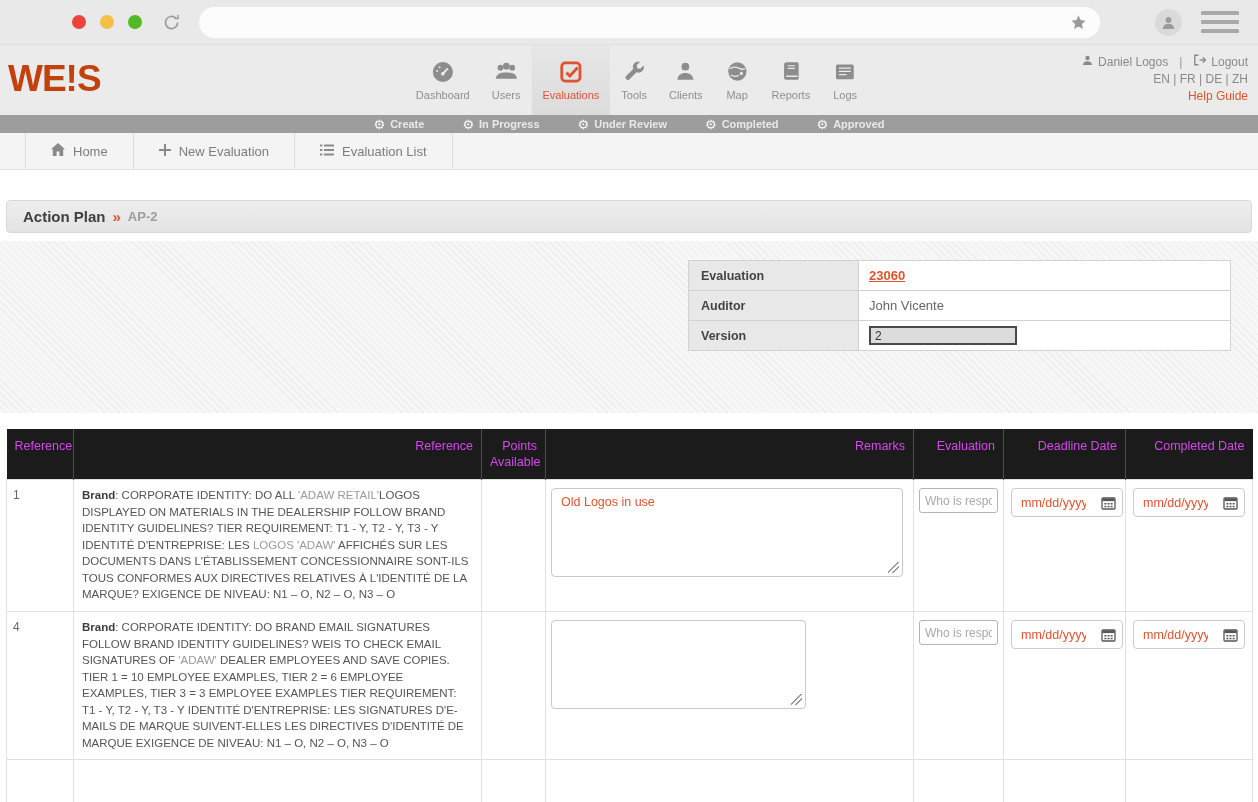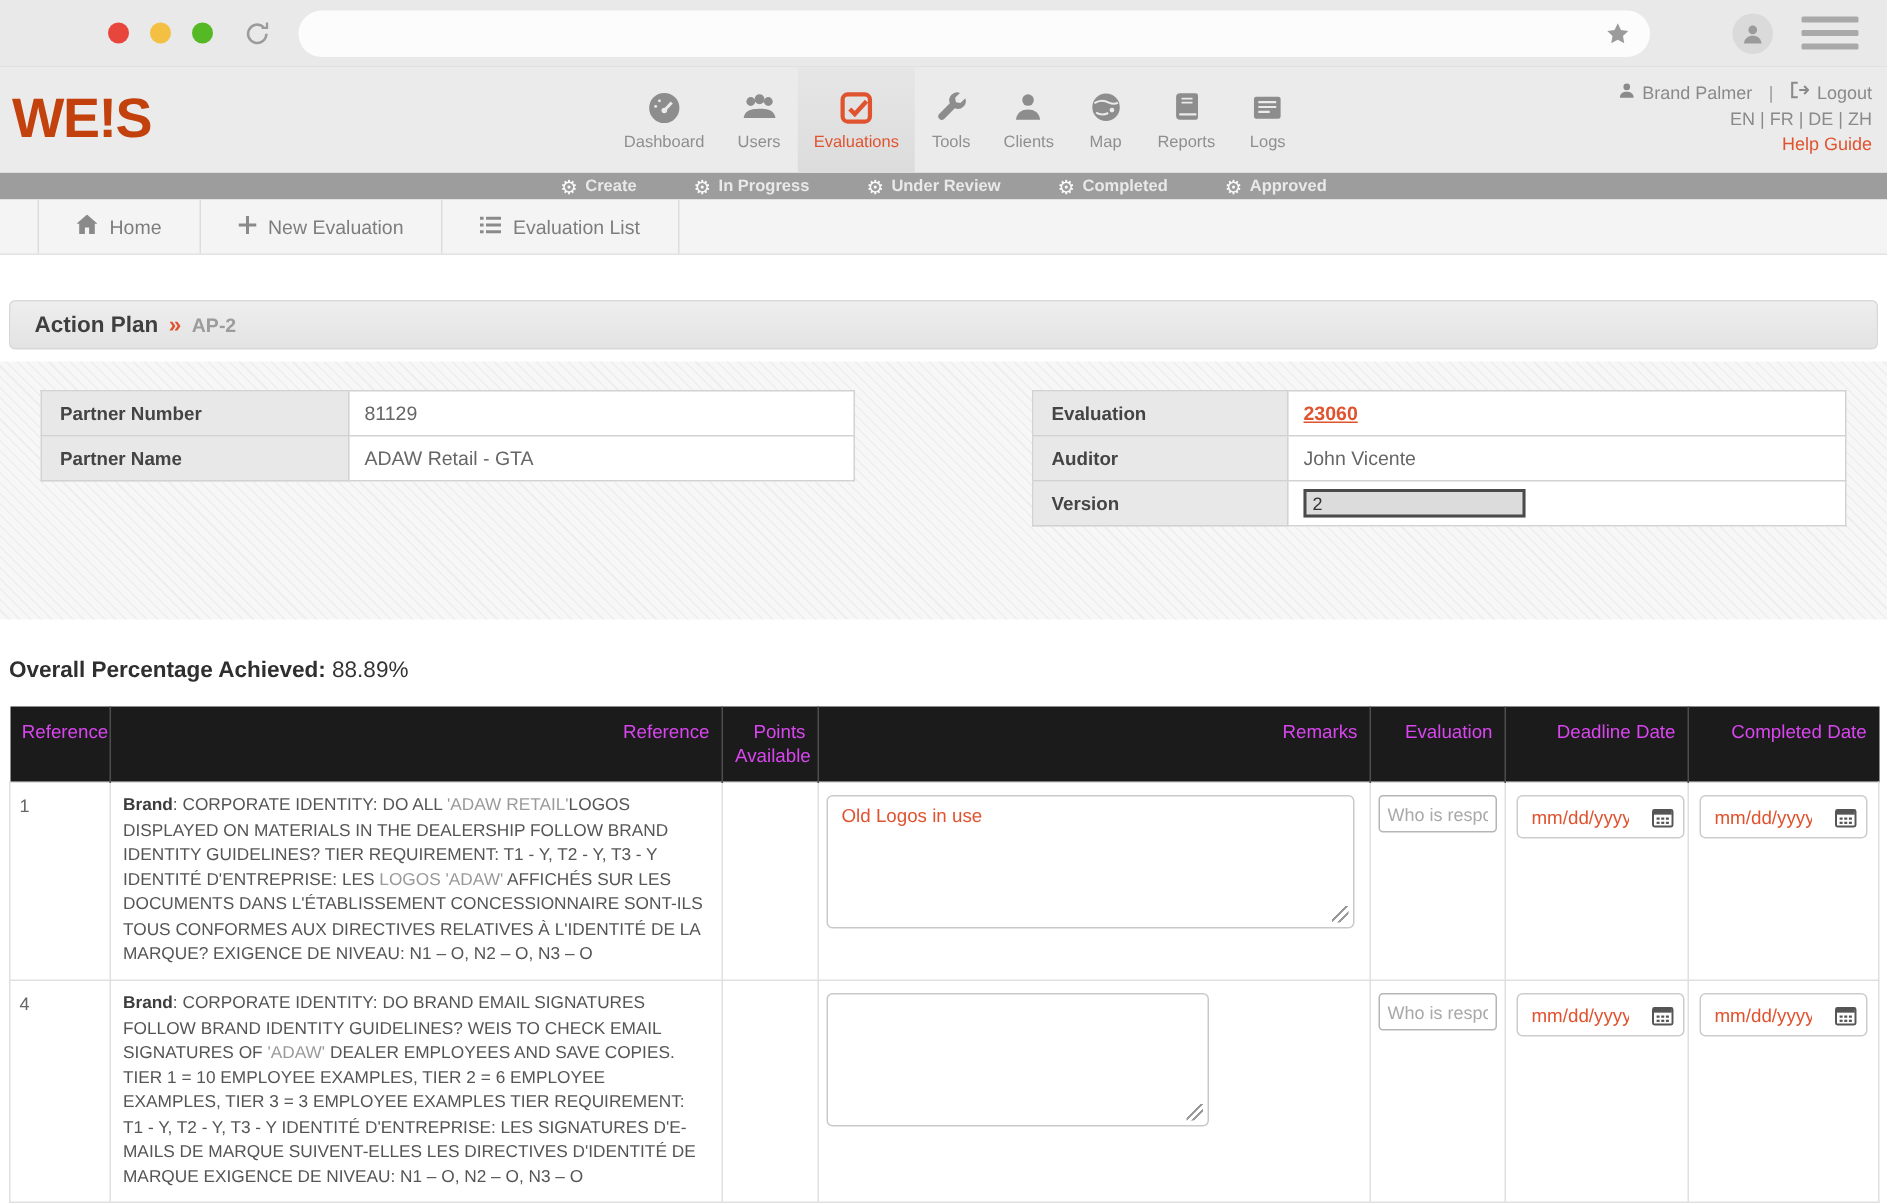--- a/index.html
+++ b/index.html
@@ -223,21 +223,21 @@
     </div>
 
     <div class="user-block">
       <div class="user-line1">
         <span>
           <svg width="11" height="11" viewBox="0 0 12 12" fill="#8a8a8a">
               <circle cx="6" cy="3.2" r="2.4"></circle>
               <path d="M1 11c0-2.8 2.2-4.2 5-4.2S11 8.2 11 11z"></path>
             </svg>
         </span>
-        <span>Brand Palmer</span>
+        <span>Daniel Logos</span>
         <span class="sep">|</span>
         <span>
           <svg width="13" height="12" viewBox="0 0 13 12" fill="none" stroke="#8a8a8a" stroke-width="1.4">
               <path d="M5.5 1.2H1.8v9.6h3.7"></path>
               <path d="M6.5 6h5.5"></path>
               <path d="M9.8 3.4L12.4 6 9.8 8.6"></path>
             </svg>
         </span>
         <span>Logout</span>
       </div>
@@ -295,55 +295,39 @@
     </div>
   </div>
 
   <div class="action-bar">
     <span class="ttl">Action Plan</span>
     <span class="chev">»</span>
     <span class="code">AP-2</span>
   </div>
 
   <div class="info-panel">
-    <table class="info-table left">
-      <tbody>
-        <tr>
-          <td class="lbl">Partner Number</td>
-          <td class="val">81129</td>
-        </tr>
-        <tr>
-          <td class="lbl">Partner Name</td>
-          <td class="val">ADAW Retail - GTA</td>
-        </tr>
-      </tbody>
-    </table>
 
     <table class="info-table right">
       <tbody>
         <tr>
           <td class="lbl">Evaluation</td>
           <td class="val"><a href="#" class="eval-link">23060</a></td>
         </tr>
         <tr>
           <td class="lbl">Auditor</td>
           <td class="val">John Vicente</td>
         </tr>
         <tr>
           <td class="lbl">Version</td>
           <td class="val"><input class="version-input" value="2" style=""></td>
         </tr>
       </tbody>
     </table>
   </div>
 
-  <div class="overall">
-    <b>Overall Percentage Achieved:</b>
-    <span>88.89%</span>
-  </div>
 
   <table class="main-table">
     <colgroup>
       <col style="width:67px">
         <col style="width:408px">
         <col style="width:64px">
         <col style="width:368px">
       <col style="width:90px">
         <col style="width:122px">
         <col style="width:127px">

